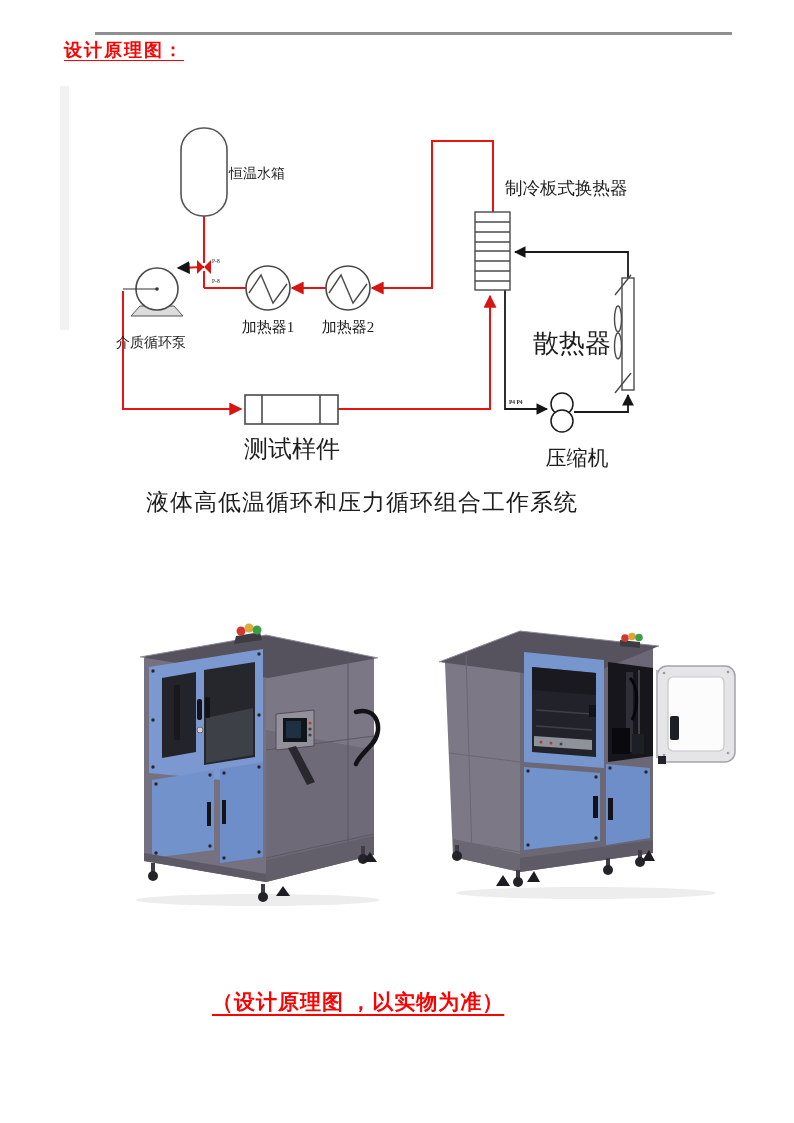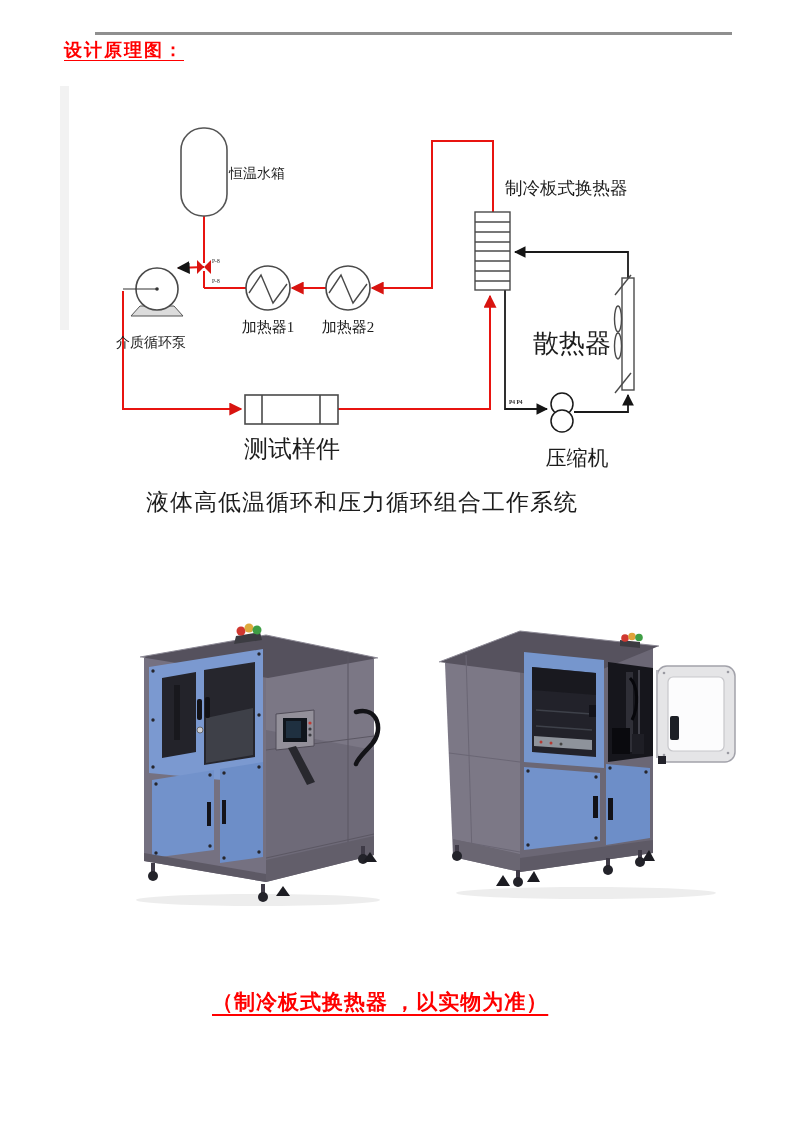--- a/index.html
+++ b/index.html
@@ -270,15 +270,15 @@
       <rect x="170" y="248" width="4" height="8" fill="#3f3b47"></rect>
         <circle cx="172" cy="260" r="5" fill="#23232a"></circle>
       <rect x="202" y="240" width="4" height="8" fill="#3f3b47"></rect>
         <circle cx="204" cy="252" r="5" fill="#23232a"></circle>
       <polygon points="60,276 74,276 67,265" fill="#1c1c22"></polygon>
       <polygon points="91,272 104,272 98,261" fill="#1c1c22"></polygon>
       <polygon points="206,251 219,251 213,240" fill="#1c1c22"></polygon>
     </g>
   </svg>
 
-  <div class="bottom-note">（制冷板式换热器 ，以实物为准）</div>
+  <div class="bottom-note">（设计原理图 ，以实物为准）</div>
 
 </div>
 
 </body></html>

